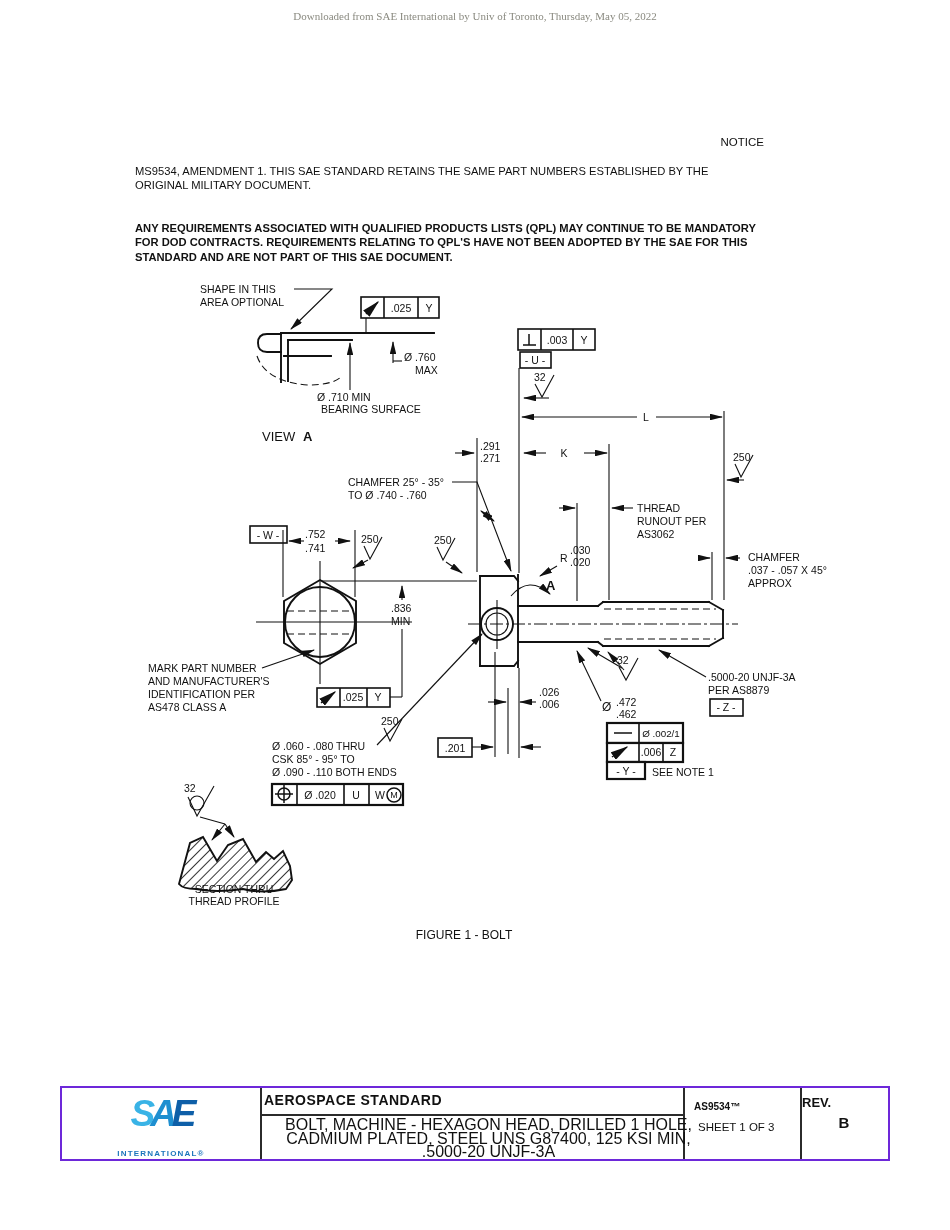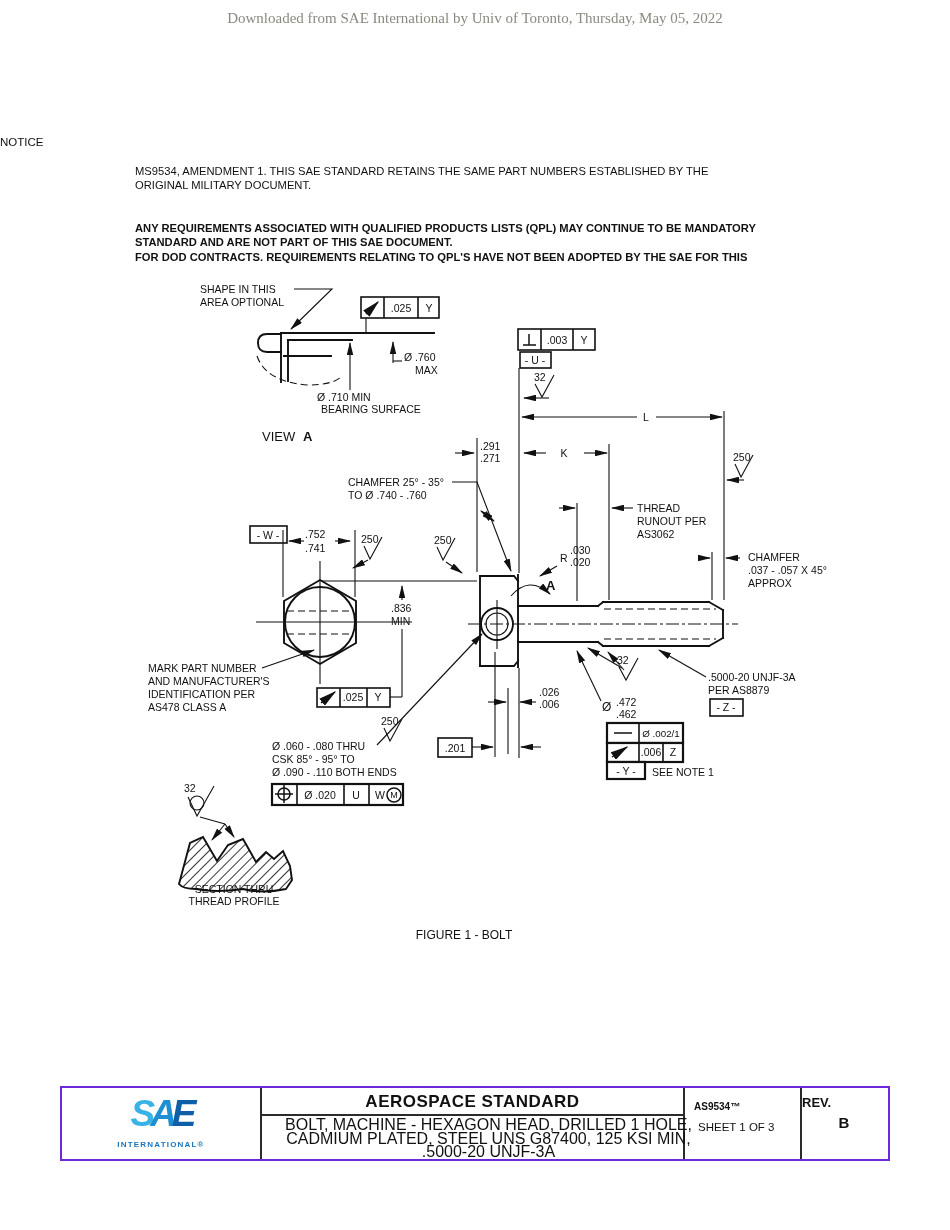--- a/index.html
+++ b/index.html
@@ -1,21 +1,21 @@
 <!DOCTYPE html>
 <html><head>
 <meta charset="utf-8">
 <style>
   html,body{margin:0;padding:0;background:#e8e8e8;}
   .page{position:relative;width:950px;height:1230px;background:#ffffff;margin:0 auto;
         font-family:"Liberation Sans",sans-serif;color:#111;overflow:hidden;}
   .abs{position:absolute;}
   .watermark{top:10px;left:0;width:950px;text-align:center;
-             font-family:"Liberation Serif",serif;font-size:15px;color:#8a8a80;}
-  .notice-title{top:136px;left:0;width:764px;text-align:left;font-size:11.5px;}
+             font-family:"Liberation Serif",serif;font-size:11px;color:#8a8a80;}
+  .notice-title{top:136px;left:0;width:764px;text-align:right;font-size:11.5px;}
   .para{left:135px;width:705px;font-size:11.2px;line-height:14.4px;}
   .p1{top:164px;} .p2{top:221px;font-weight:bold;}
   .fig-caption{top:928px;left:0;width:928px;text-align:center;font-size:12px;}
 
   
   svg{position:absolute;left:0;top:0;}
   .ol{stroke:#111;stroke-width:1.9;fill:none;stroke-linecap:square;}
   .dl{stroke:#111;stroke-width:1.1;fill:none;}
   .sym{stroke:#111;stroke-width:1.5;fill:none;}
   .dash{stroke-dasharray:7 4;}
@@ -26,53 +26,53 @@
   text.mid{text-anchor:middle;} text.b{font-weight:bold;}
   text.big{font-size:13px;}
 
   
   .tblock{left:60px;top:1086px;width:826px;height:71px;border:2px solid #6d28d9;}
   .tb-div{position:absolute;background:#2b2b2b;}
   .tb-v1{left:198px;top:0;width:2px;height:100%;}
   .tb-v2{left:621px;top:0;width:2px;height:100%;}
   .tb-v3{left:738px;top:0;width:2px;height:100%;}
   .tb-h{left:200px;top:26px;width:421px;height:2px;}
-  .tb-title{position:absolute;left:202px;top:4px;width:417px;text-align:center;
-            font-size:17px;font-weight:bold;letter-spacing:.5px;}
+  .tb-title{position:absolute;left:202px;top:4px;width:417px;
+            font-size:14px;font-weight:bold;letter-spacing:.5px;}
   .tb-sub{position:absolute;left:218px;top:30px;width:417px;text-align:center;
           font-size:16px;line-height:13.5px;}
   .tb-doc{position:absolute;left:632px;top:13px;font-size:10px;font-weight:bold;}
   .tb-sheet{position:absolute;left:636px;top:33px;font-size:11.5px;}
   .tb-rev{position:absolute;left:740px;top:7px;width:84px;text-align:left;
           font-size:13px;font-weight:bold;}
   .tb-revval{position:absolute;left:740px;top:26px;width:84px;text-align:center;
              font-size:15px;font-weight:bold;}
   .sae-logo{position:absolute;left:0;top:8px;width:198px;text-align:center;}
   .sae-word{font-weight:bold;font-style:italic;font-size:37px;line-height:36px;letter-spacing:-5px;}
   .sae-word .s1{color:#39b3e6;} .sae-word .s2{color:#1e8fd0;} .sae-word .s3{color:#0e5fa8;}
-  .sae-sub{font-size:8px;font-weight:bold;color:#1b75bc;letter-spacing:1.2px;margin-top:8px;}
+  .sae-sub{font-size:8px;font-weight:bold;color:#1b75bc;letter-spacing:1.2px;margin-top:17px;}
 </style>
 </head>
 <body>
 
 <div class="page">
 
   <div class="abs watermark">Downloaded from SAE International by Univ of Toronto, Thursday, May 05, 2022</div>
 
   <div class="abs notice-title">NOTICE</div>
 
   <div class="abs para p1">
     <div>MS9534, AMENDMENT 1. THIS SAE STANDARD RETAINS THE SAME PART NUMBERS ESTABLISHED BY THE</div>
     <div>ORIGINAL MILITARY DOCUMENT.</div>
   </div>
 
   <div class="abs para p2">
     <div>ANY REQUIREMENTS ASSOCIATED WITH QUALIFIED PRODUCTS LISTS (QPL) MAY CONTINUE TO BE MANDATORY</div>
+    <div>FOR DOD CONTRACTS. REQUIREMENTS RELATING TO QPL'S HAVE NOT BEEN ADOPTED BY THE SAE FOR THIS</div>
     <div>STANDARD AND ARE NOT PART OF THIS SAE DOCUMENT.</div>
-    <div>FOR DOD CONTRACTS. REQUIREMENTS RELATING TO QPL'S HAVE NOT BEEN ADOPTED BY THE SAE FOR THIS</div>
   </div>
 
   <svg width="950" height="950" viewBox="0 0 950 950" style="top:0;left:0">
     <defs>
       <marker id="ah" viewBox="0 0 12 6" refX="11" refY="3" markerWidth="12" markerHeight="6" orient="auto-start-reverse">
         <path d="M0,0 L12,3 L0,6 z" fill="#111"></path>
       </marker>
       <pattern id="hatch" patternUnits="userSpaceOnUse" width="7" height="7" patternTransform="rotate(45)">
         <line x1="0" y1="0" x2="0" y2="7" stroke="#111" stroke-width="1.7"></line>
       </pattern>

